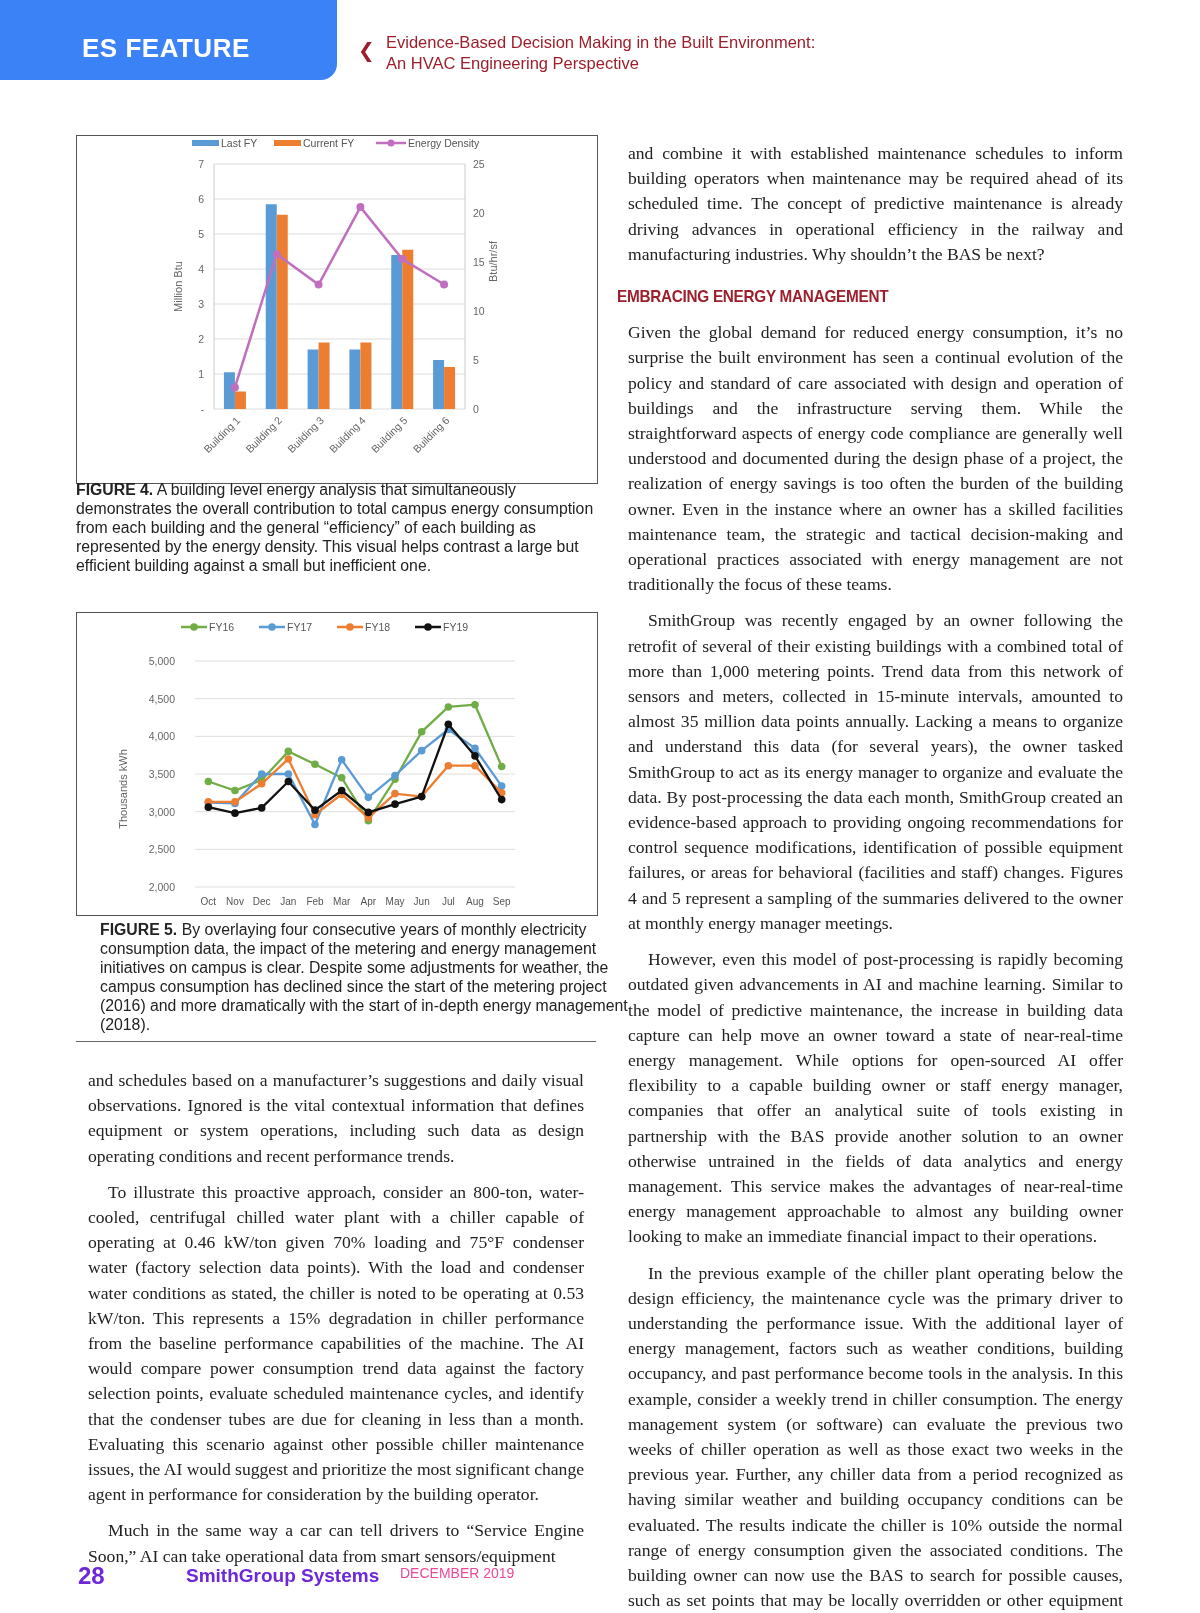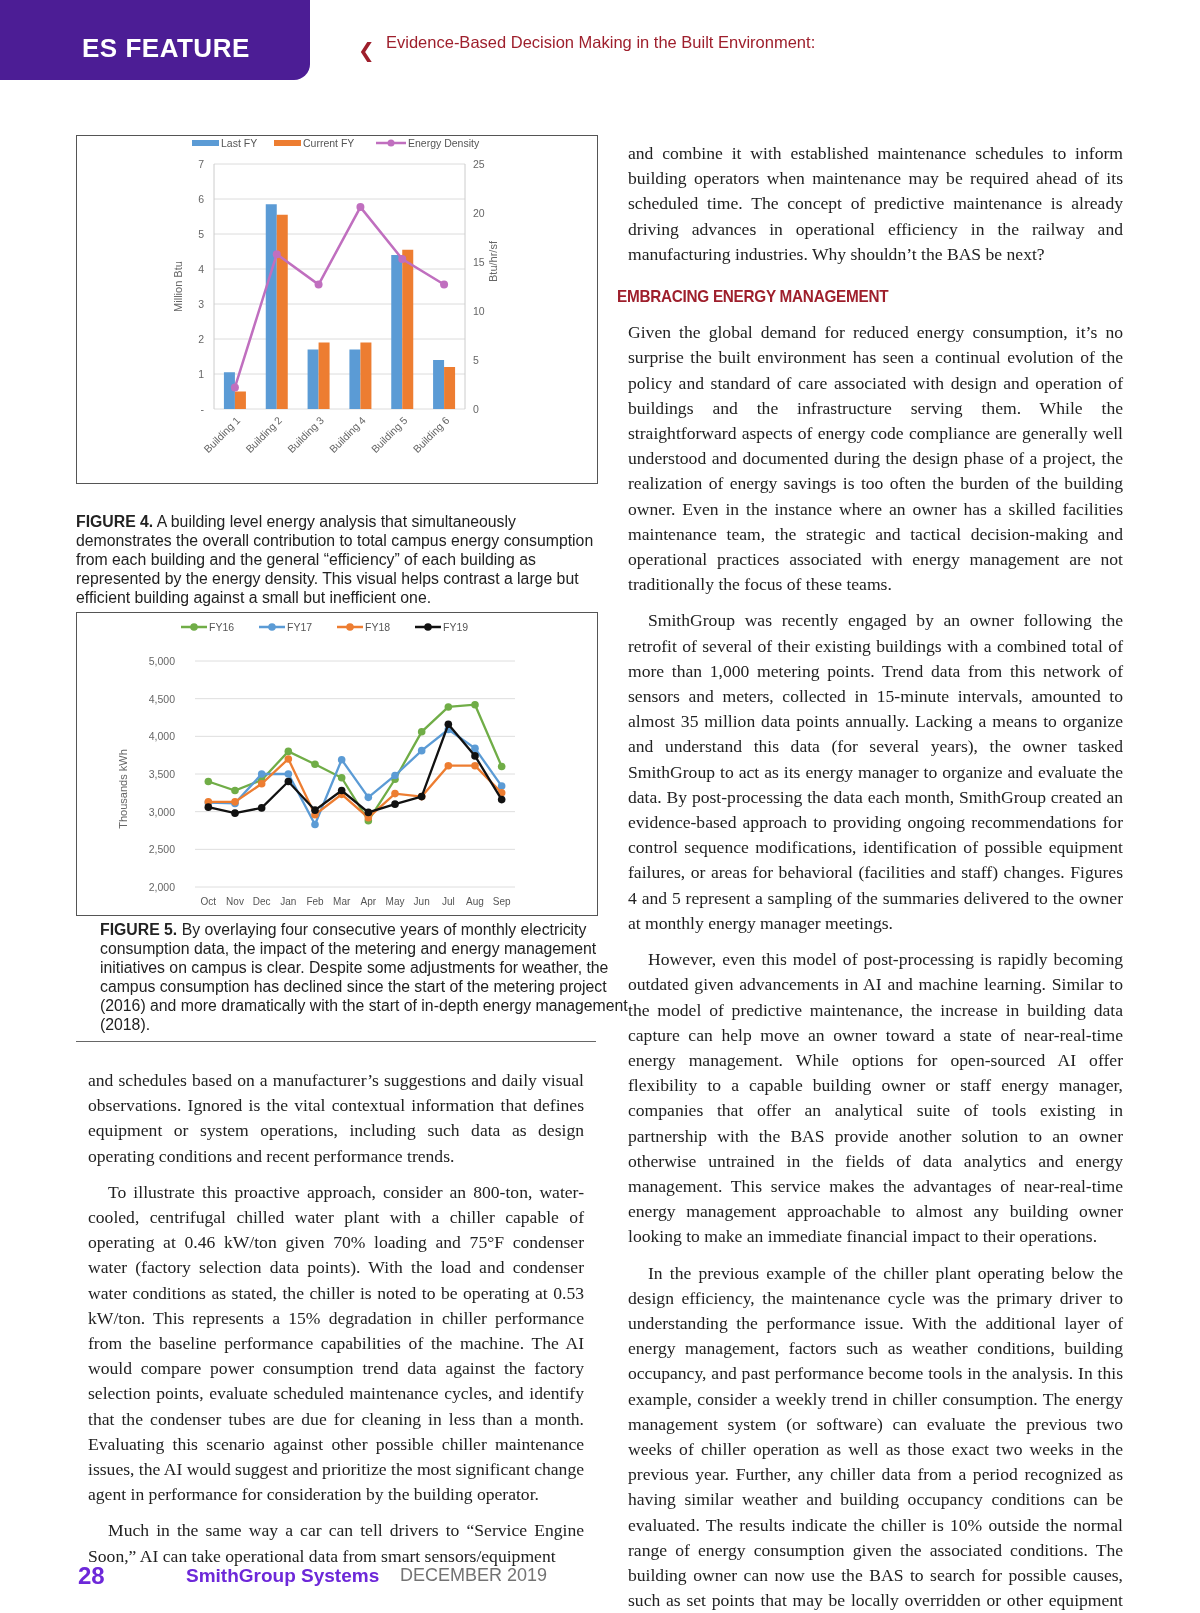--- a/index.html
+++ b/index.html
@@ -1,49 +1,50 @@
 <!DOCTYPE html>
 <html><head>
 <meta charset="utf-8">
 <style>
   html, body { margin: 0; padding: 0; background: #fff; }
   body { width: 1200px; height: 1613px; position: relative; overflow: hidden; font-family: "Liberation Serif", serif; color: #222; }
-  .tab { position: absolute; left: 0; top: 0; width: 310px; height: 80px; background: #4c1d95; border-bottom-right-radius: 16px; }
+  .tab { position: absolute; left: 0; top: 0; width: 337px; height: 80px; background: #3b82f6; border-bottom-right-radius: 16px; }
   .tab-label { position: absolute; left: 82px; top: 33px; color: #fff; font-family: "Liberation Sans", sans-serif; font-weight: bold; font-size: 26px; letter-spacing: 0.5px; }
   .chev { position: absolute; left: 358px; top: 38px; color: #9e1f2c; font-family: "DejaVu Sans", sans-serif; font-weight: bold; font-size: 20px; }
   .header-title { position: absolute; left: 386px; top: 32px; color: #9e1f2c; font-family: Liberation Sans, sans-serif; font-size: 16.5px; line-height: 21px; }
   .fig-box { position: absolute; border: 1.5px solid #555; background: #fff; }
   .fig4 { left: 76px; top: 135px; width: 520px; height: 347px; }
   .fig5 { left: 76px; top: 612px; width: 520px; height: 302px; }
   .caption { position: absolute; left: 76px; width: 530px; font-family: "Liberation Sans", sans-serif; font-size: 15.8px; line-height: 19px; color: #222; }
   .caption b { font-weight: bold; }
-  .cap4 { top: 512px; }
+  .cap4 { top: 480px; }
   .cap5 { top: 920px; margin-left: 24px; }
   .rule { position: absolute; left: 76px; top: 1041px; width: 520px; height: 1px; background: #666; }
   .col { position: absolute; font-size: 17.6px; line-height: 25.2px; text-align: justify; hyphens: auto; }
   .col p { margin: 11px; }
   .col p.ind { text-indent: 20px; }
   .left-col { left: 77px; top: 1057px; width: 518px; }
   .right-col { left: 617px; top: 130px; width: 517px; }
   .section-head { color: #9e1f2c; font-family: "Liberation Sans", sans-serif; font-weight: bold; font-size: 17px; margin: 17px 0 4px 0; letter-spacing: -0.3px; transform: scaleX(0.9); transform-origin: left; }
   .footer { position: absolute; top: 1565px; font-family: "Liberation Sans", sans-serif; color: #6d28d9; }
   .pg { left: 78px; font-weight: bold; font-size: 24px; top: 1562px; }
   .mag { left: 186px; font-weight: bold; font-size: 19px; }
-  .date { left: 400px; font-size: 18px; color: #737373; text-align: right; }
+  .date { left: 400px; font-size: 14px; color: #ec4899; text-align: right; }
   svg text { font-family: "Liberation Sans", sans-serif; }
 </style>
 </head>
 <body>
 
 <div class="tab">
   <span class="tab-label">ES FEATURE</span>
 </div>
 <span class="chev">❮</span>
 <div class="header-title">
   <div>Evidence-Based Decision Making in the Built Environment:</div>
+  <div>An HVAC Engineering Perspective</div>
 </div>
 
 <div class="fig-box fig4">
   <svg id="fig4svg" width="520" height="347">
       <line x1="137" x2="388" y1="273" y2="273" stroke="#dcdcdc" stroke-width="1"></line>
       <text x="127" y="277" font-size="10.5" fill="#666" text-anchor="end">-</text>
       <line x1="137" x2="388" y1="238" y2="238" stroke="#dcdcdc" stroke-width="1"></line>
       <text x="127" y="242" font-size="10.5" fill="#666" text-anchor="end">1</text>
       <line x1="137" x2="388" y1="203" y2="203" stroke="#dcdcdc" stroke-width="1"></line>
       <text x="127" y="207" font-size="10.5" fill="#666" text-anchor="end">2</text>

